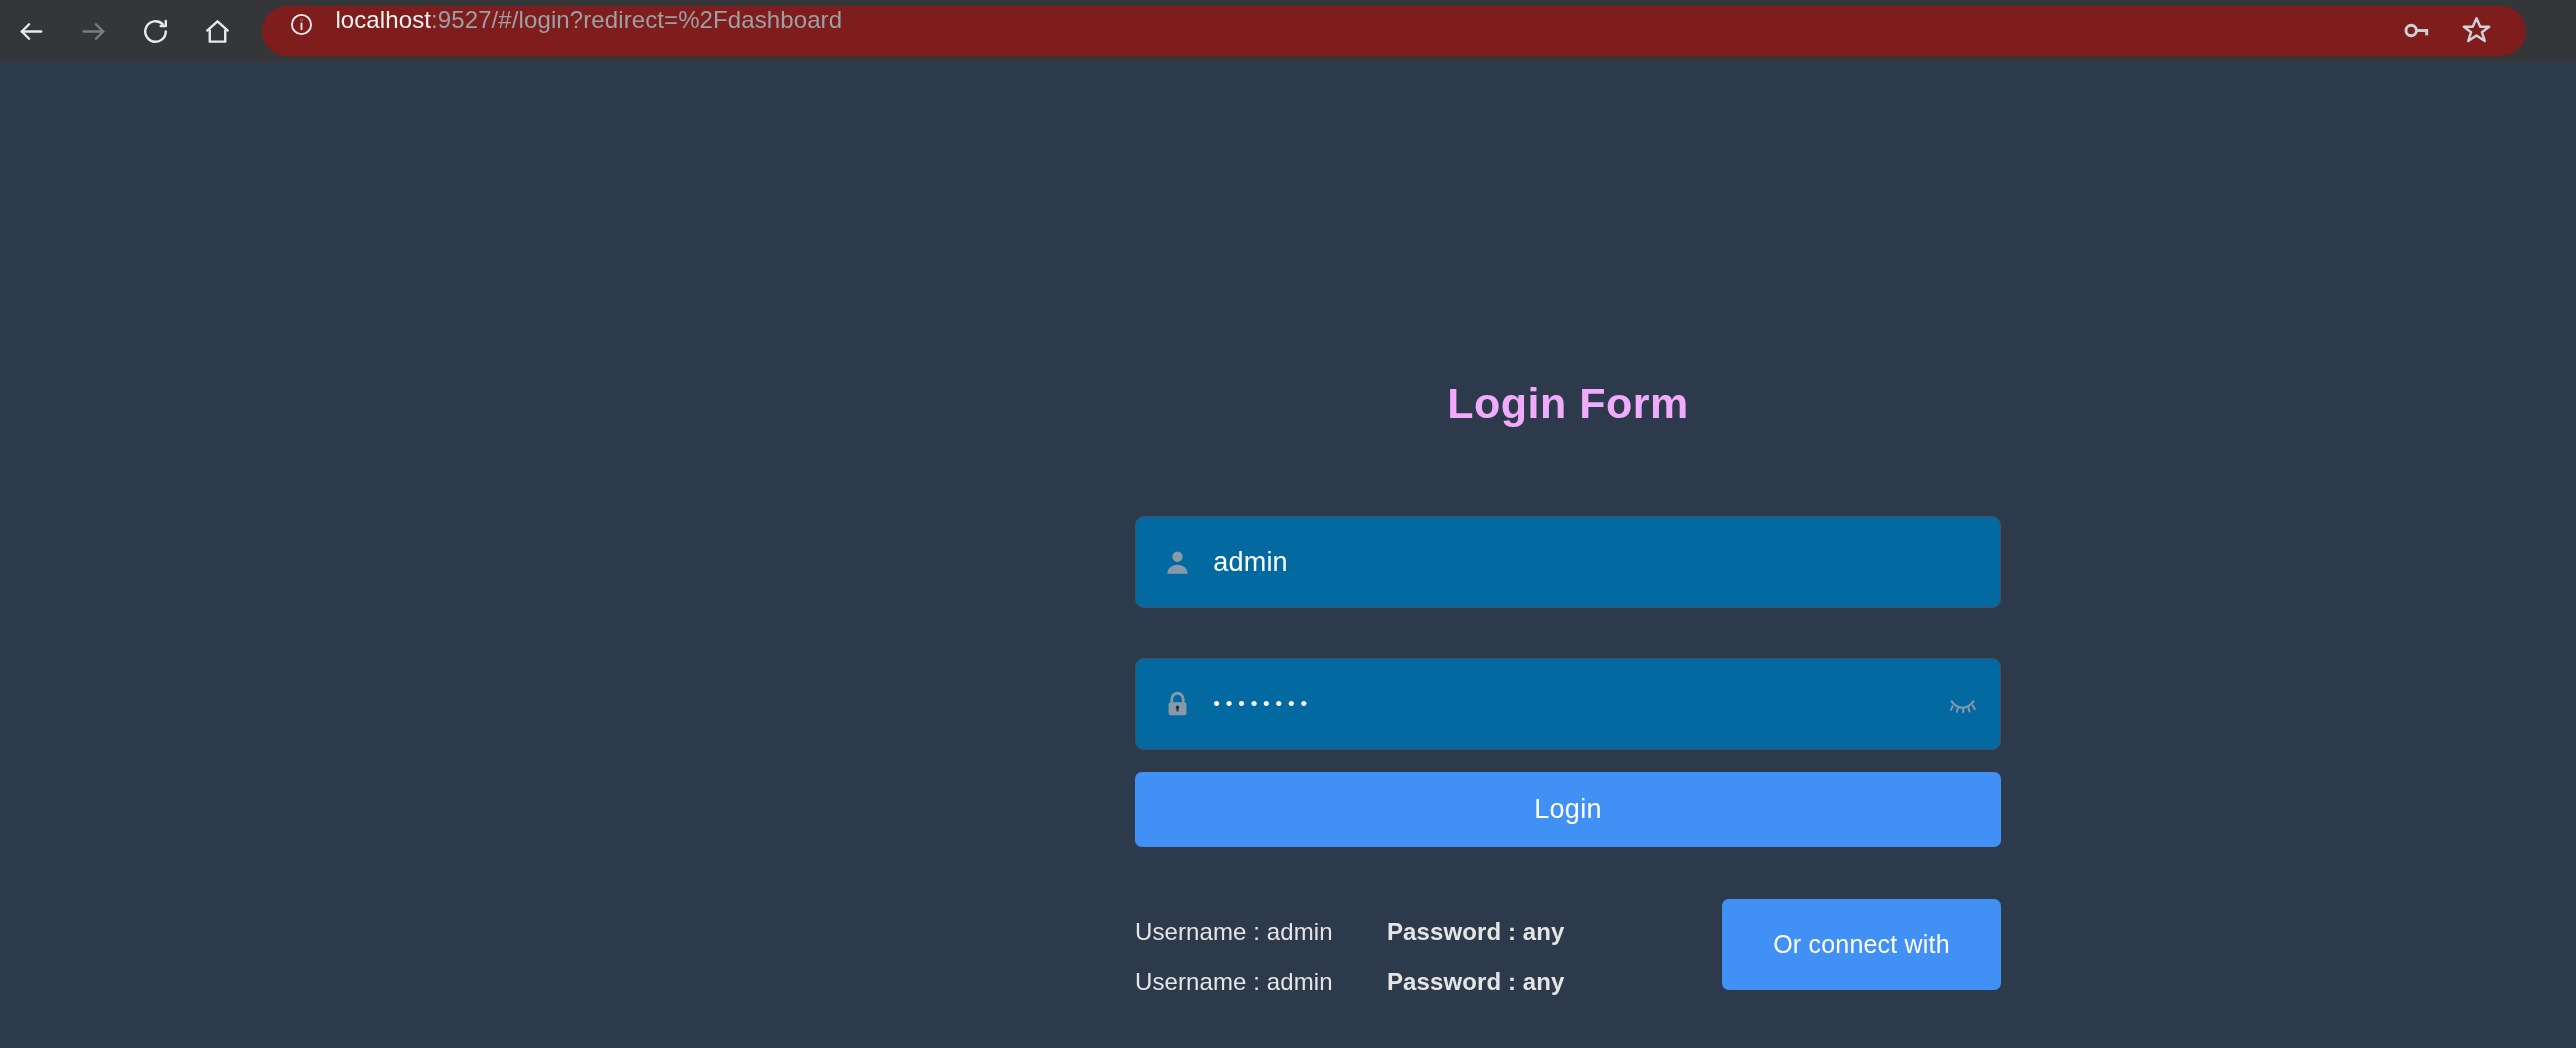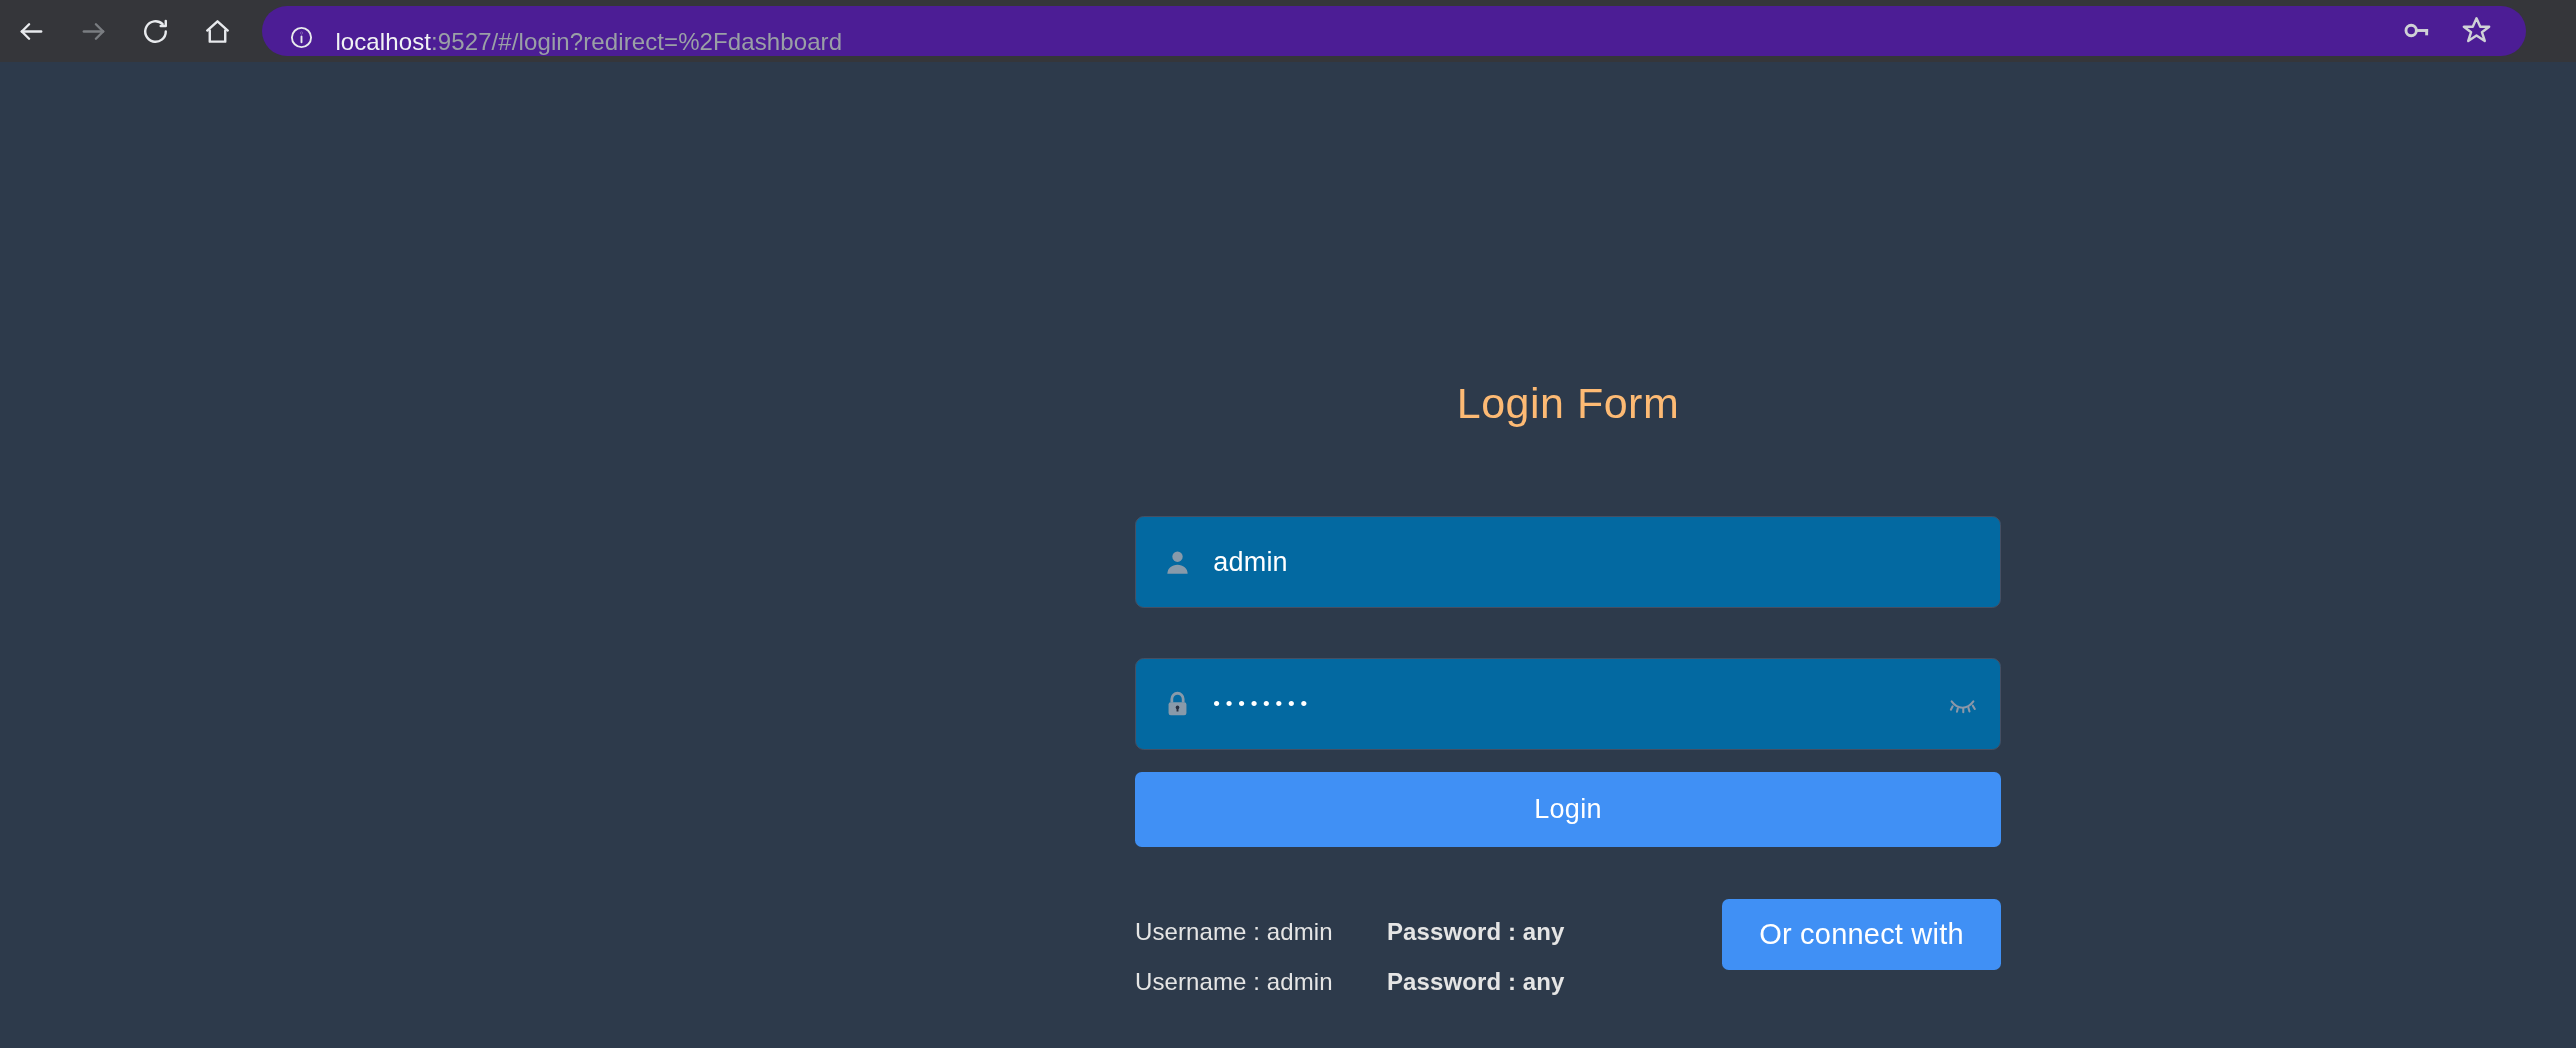--- a/index.html
+++ b/index.html
@@ -32,24 +32,24 @@
     flex: 0 0 auto;
   }
   .nav-btn svg { display: block; }
 
   #url-pill {
     position: absolute;
     left: 262px;
     top: 5.8px;
     width: 2264px;
     height: 50px;
-    background: #4c1d95;
+    background: #7f1d1d;
     border-radius: 25px;
     display: flex;
-    align-items: flex-end;
+    align-items: flex-start;
     padding: 0 25px 0 21px;
   }
 
   #info-icon-wrap {
     width: 37px;
     height: 37px;
     display: flex;
     align-items: center;
     justify-content: center;
     flex: 0 0 auto;
@@ -89,22 +89,22 @@
   #login-container {
     position: absolute;
     left: 1135px;
     top: 0;
     width: 866px;
   }
 
   #login-title {
     text-align: center;
     font-size: 43px;
-    font-weight: normal;
-    color: #fdba74;
+    font-weight: bold;
+    color: #f0abfc;
     letter-spacing: 0.5px;
     margin-top: 317px;
   }
 
   .field {
     position: relative;
     margin: 0 auto;
     width: 866px;
     height: 92px;
     background: #0369a1;
@@ -182,26 +182,26 @@
     color: #e5e5e5;
     letter-spacing: 0.1px;
     line-height: 50px;
     white-space: nowrap;
   }
   .hint-user { width: 252px; flex: 0 0 auto; }
   .hint-pass { flex: 0 0 auto; font-weight: bold; }
 
   #connect-button {
     width: 279px;
-    height: 71px;
+    height: 91px;
     background: #4090f5;
     border: none;
     border-radius: 6.7px;
     color: #ffffff;
-    font-size: 29px;
+    font-size: 25px;
     font-family: "Liberation Sans", sans-serif;
     letter-spacing: 0.2px;
     cursor: pointer;
     flex: 0 0 auto;
   }
 </style>
 </head>
 <body>
 
 <div id="browser-toolbar">

